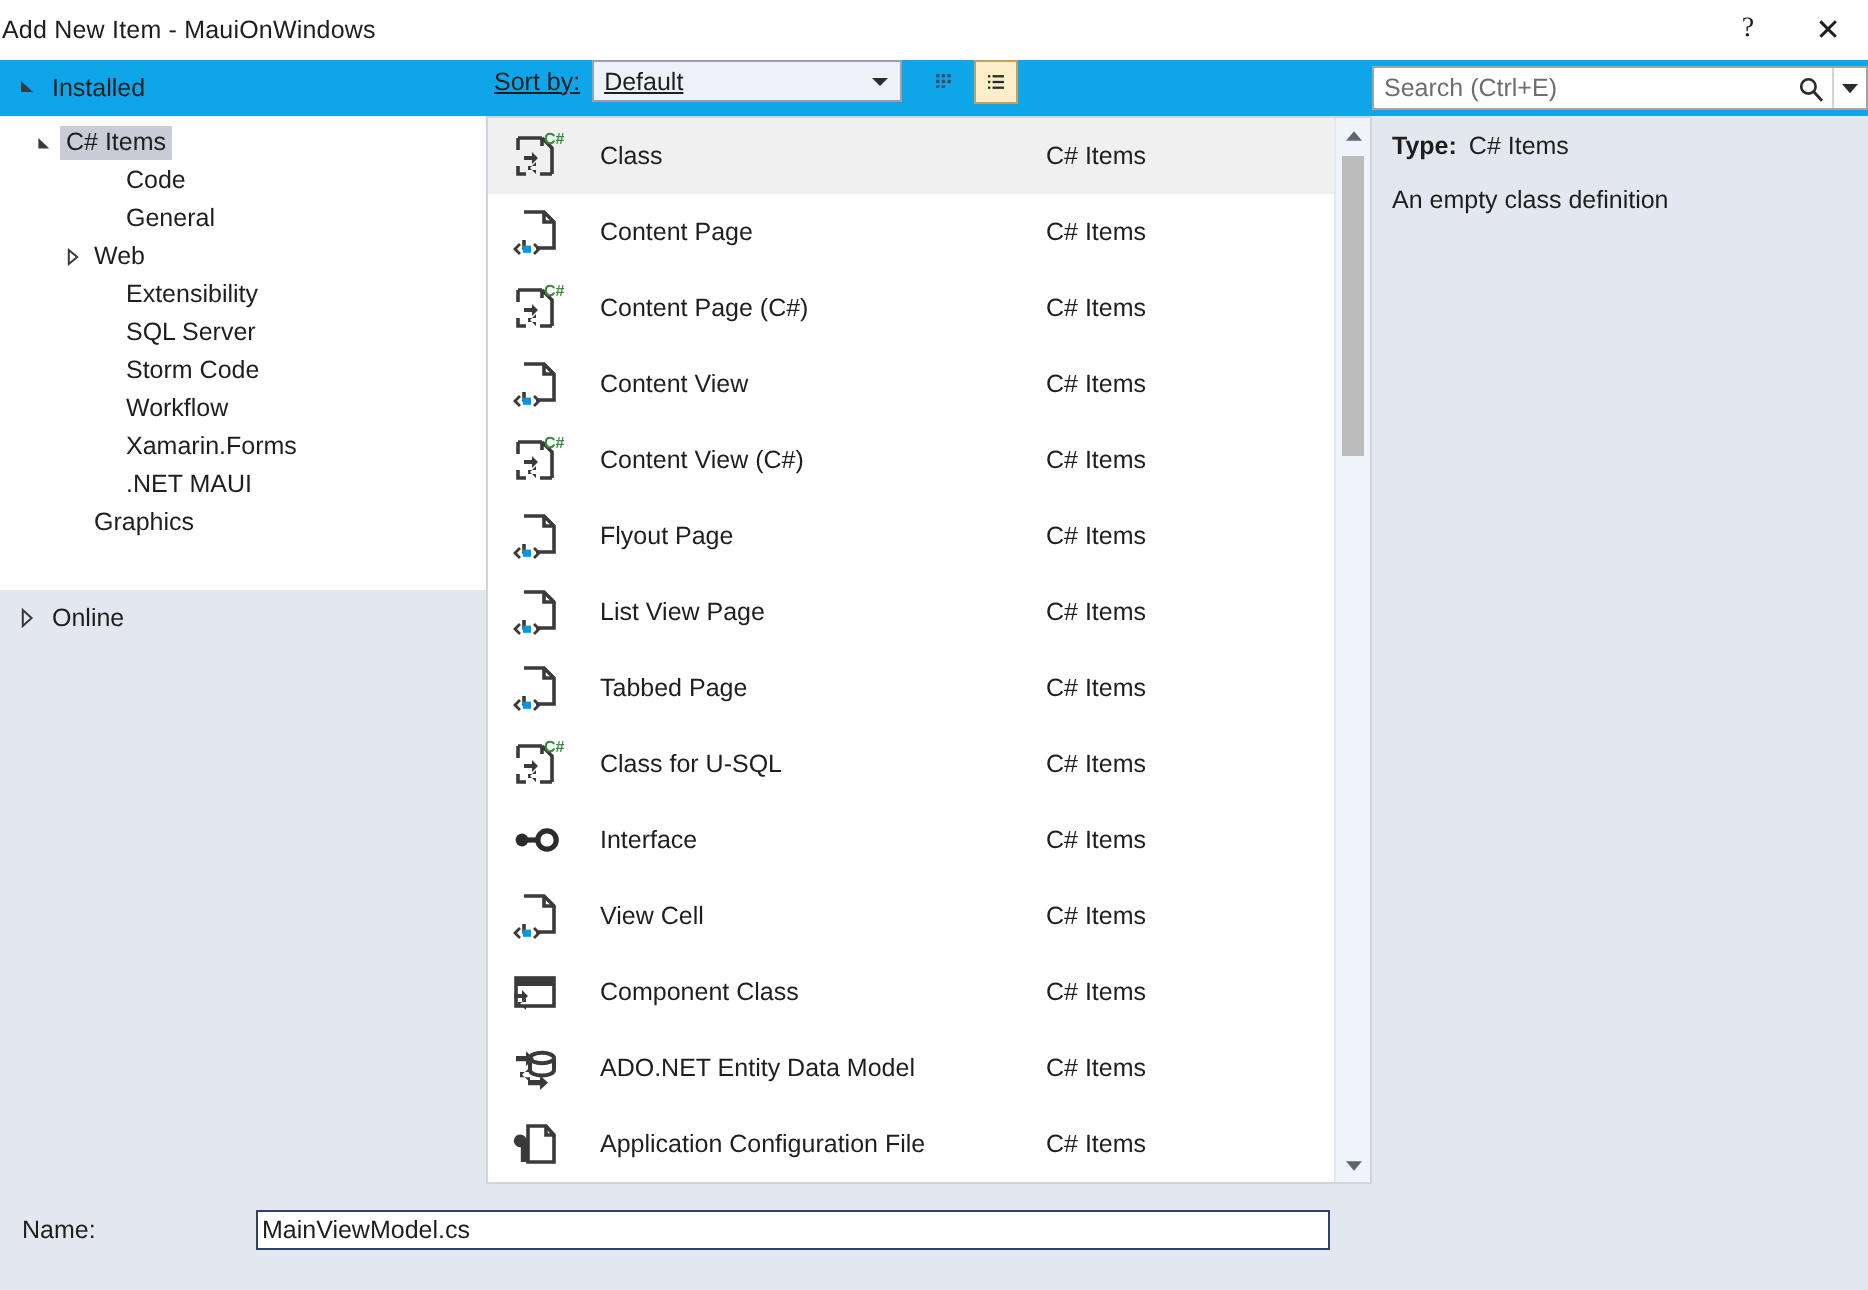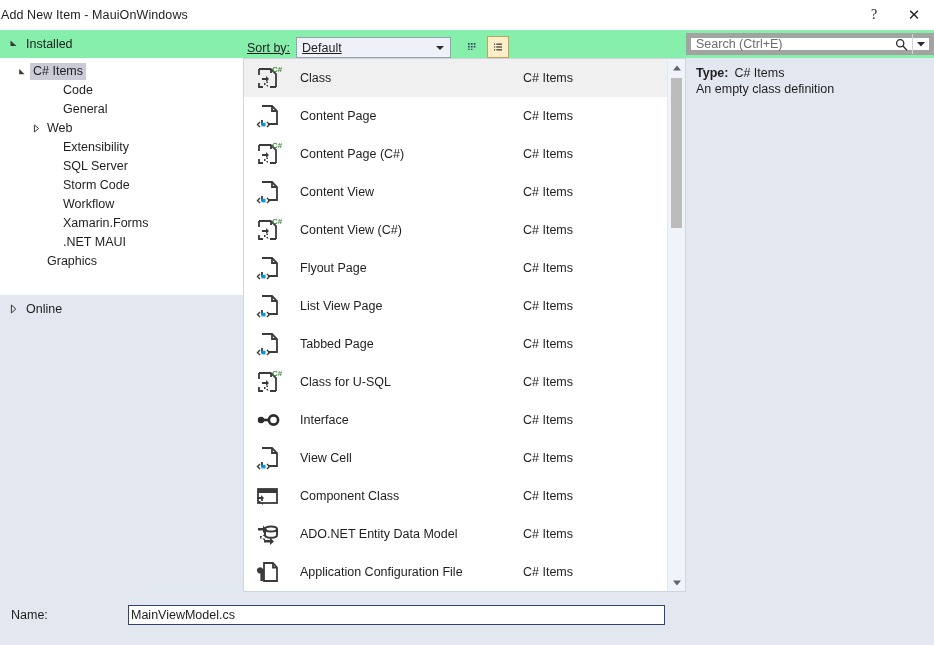--- a/index.html
+++ b/index.html
@@ -57,23 +57,23 @@
     cursor: default;
     color: #1e1e1e;
   }
   .tb-help { font-size: 14px; font-family: "Liberation Serif", serif; }
   .tb-close { font-size: 15px; }
 
   
   .toolbar {
     height: 28px;
     flex: 0 0 28px;
-    background: #86efac;
-    display: flex;
-    align-items: flex-end;
+    background: #0ea5e9;
+    display: flex;
+    align-items: flex-start;
     position: relative;
   }
   .toolbar-installed {
     width: 243px;
     display: flex;
     align-items: center;
     padding-left: 9px;
     box-sizing: border-box;
     height: 28px;
   }
@@ -136,21 +136,21 @@
 
   .search-wrap {
     position: absolute;
     right: 0px;
     top: 3px;
     width: 248px;
     height: 22px;
     display: flex;
     align-items: center;
     background: #ffffff;
-    border: 5px solid #a3a3a3;
+    border: 1px solid #a3a3a3;
     box-sizing: border-box;
   }
   .search-input {
     border: none;
     outline: none;
     background: transparent;
     height: 20px;
     flex: 1;
     padding-left: 5px;
     font-family: "Liberation Sans", sans-serif;
@@ -322,21 +322,21 @@
   
   .rightpane {
     width: 248px;
     flex: 0 0 248px;
     background: #e3e7ef;
     padding: 8px 10px 0 10px;
     box-sizing: border-box;
     font-size: 12.5px;
   }
   .detail-type {
-    margin-bottom: 1px;
+    margin-bottom: 12px;
     display: flex;
     gap: 6px;
   }
   .detail-type b { font-weight: bold; }
   .detail-desc { line-height: 16px; }
 
   
   .footer {
     flex: 0 0 87px;
     background: #e3e7ef;

